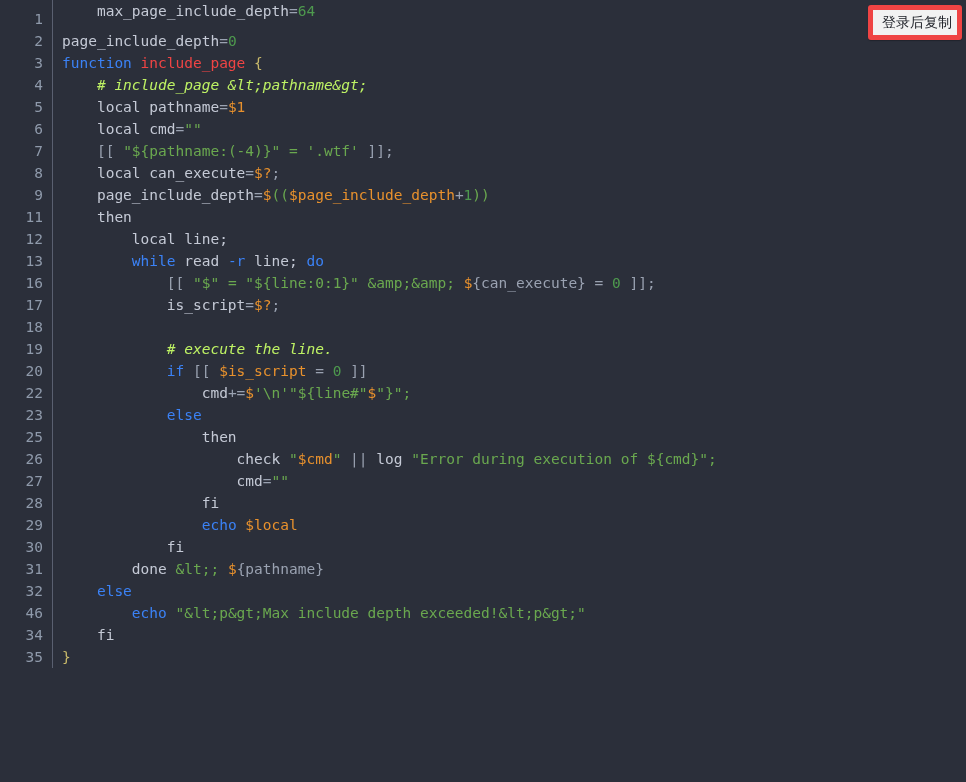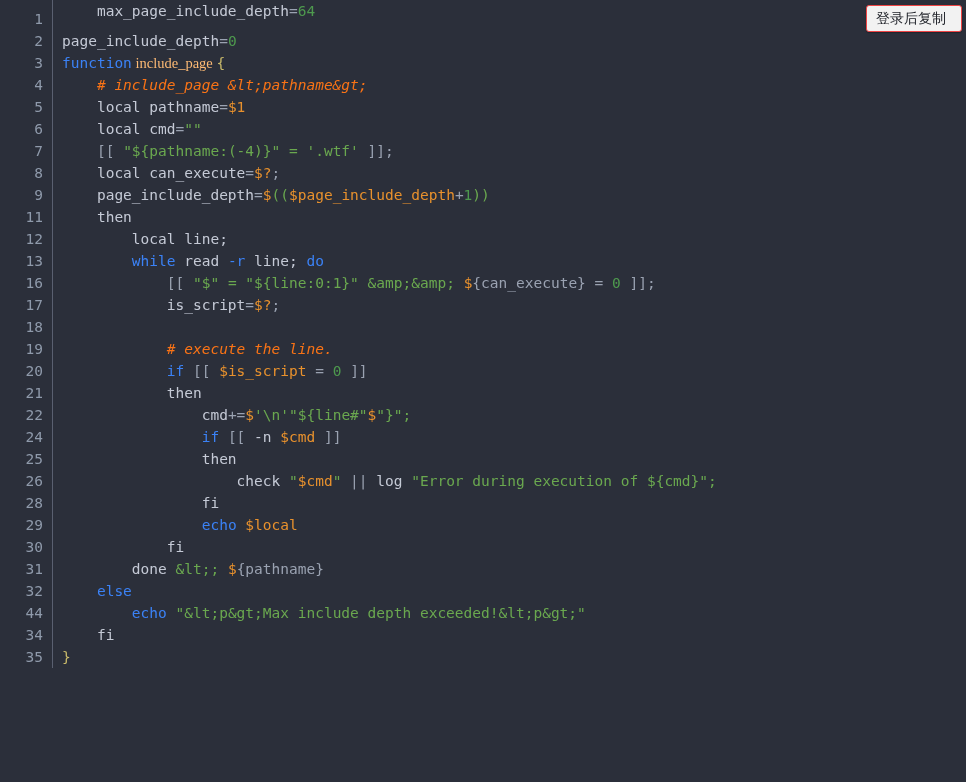--- a/index.html
+++ b/index.html
@@ -18,26 +18,26 @@
     background: #2b2f3a;
     box-sizing: border-box;
     overflow: hidden;
   }
   .copy-button {
     position: absolute;
     top: 5px;
     right: 4px;
     background: #f2f2f2;
     color: #20232a;
-    border: 1px solid #ef4444;
+    border: 5px solid #ef4444;
     border-radius: 3px;
     font-family: "DejaVu Sans", sans-serif;
     font-size: 14px;
     line-height: 1;
-    padding: 5px 15px 6px 9px;
+    padding: 5px 5px 6px 9px;
     cursor: pointer;
     z-index: 10;
     white-space: nowrap;
     box-shadow: 0 1px 1px rgba(0,0,0,0.25);
   }
   .code-scroll {
     position: absolute;
     inset: 0;
     overflow: hidden;
   }
@@ -71,28 +71,28 @@
     font-size: 14.5px;
     line-height: 22px;
   }
   tr:first-child td.gutter,
   tr:first-child td.code-cell { }
   tr:first-child td.gutter { padding-top: 8px; }
 
   
   .t-plain  { color: #c5cad6; }
   .t-kw     { color: #3b82f6; }
-  .t-fn     { color: #fdba74; font-family: Liberation Serif, serif; }
+  .t-fn     { color: #ef4444; }
   .t-str    { color: #6aa84f; }
   .t-num    { color: #4e9a4e; }
   .t-var    { color: #e8912d; }
   .t-sigil  { color: #e8912d; }
   .t-brace  { color: #c8b96a; }
   .t-punc   { color: #9aa2b1; }
-  .t-com    { color: #f97316; font-style: italic; }
+  .t-com    { color: #bef264; font-style: italic; }
   .t-op     { color: #9aa2b1; }
 </style>
 </head>
 <body>
 
 <div class="code-block">
 
   <button class="copy-button">登录后复制</button>
 
   <div class="code-scroll">
@@ -160,61 +160,61 @@
           </tr>
           <tr>
             <td class="gutter">19</td>
             <td class="code-cell"><span class="t-com">            # execute the line.</span></td>
           </tr>
           <tr>
             <td class="gutter">20</td>
             <td class="code-cell"><span class="t-plain">            </span><span class="t-kw">if</span><span class="t-punc"> [[ </span><span class="t-var">$is_script</span><span class="t-op"> = </span><span class="t-num">0</span><span class="t-punc"> ]]</span></td>
           </tr>
           <tr>
-            <td class="gutter">21</td>
-            <td class="code-cell"><span class="t-plain">            then</span></td>
-          </tr>
-          <tr>
             <td class="gutter">22</td>
             <td class="code-cell"><span class="t-plain">                cmd</span><span class="t-op">+=</span><span class="t-sigil">$</span><span class="t-str">'\n'</span><span class="t-str">"${line#"</span><span class="t-sigil">$</span><span class="t-str">"}";</span></td>
           </tr>
           <tr>
-            <td class="gutter">24</td>
-            <td class="code-cell"><span class="t-plain">                </span><span class="t-kw">if</span><span class="t-punc"> [[ </span><span class="t-plain">-n</span><span class="t-plain"> </span><span class="t-var">$cmd</span><span class="t-punc"> ]]</span></td>
+            <td class="gutter">23</td>
+            <td class="code-cell"><span class="t-plain">            </span><span class="t-kw">else</span></td>
           </tr>
           <tr>
             <td class="gutter">25</td>
             <td class="code-cell"><span class="t-plain">                then</span></td>
           </tr>
           <tr>
             <td class="gutter">26</td>
             <td class="code-cell"><span class="t-plain">                    check </span><span class="t-str">"</span><span class="t-var">$cmd</span><span class="t-str">"</span><span class="t-op"> || </span><span class="t-plain">log </span><span class="t-str">"Error during execution of ${cmd}";</span></td>
           </tr>
           <tr>
+            <td class="gutter">27</td>
+            <td class="code-cell"><span class="t-plain">                    cmd</span><span class="t-op">=</span><span class="t-str">""</span></td>
+          </tr>
+          <tr>
             <td class="gutter">28</td>
             <td class="code-cell"><span class="t-plain">                fi</span></td>
           </tr>
           <tr>
             <td class="gutter">29</td>
             <td class="code-cell"><span class="t-plain">                </span><span class="t-kw">echo</span><span class="t-plain"> </span><span class="t-var">$local</span></td>
           </tr>
           <tr>
             <td class="gutter">30</td>
             <td class="code-cell"><span class="t-plain">            fi</span></td>
           </tr>
           <tr>
             <td class="gutter">31</td>
             <td class="code-cell"><span class="t-plain">        done </span><span class="t-str">&amp;lt;</span><span class="t-str">; </span><span class="t-sigil">$</span><span class="t-punc">{pathname}</span></td>
           </tr>
           <tr>
             <td class="gutter">32</td>
             <td class="code-cell"><span class="t-plain">    </span><span class="t-kw">else</span></td>
           </tr>
           <tr>
-            <td class="gutter">44</td>
+            <td class="gutter">46</td>
             <td class="code-cell"><span class="t-plain">        </span><span class="t-kw">echo</span><span class="t-plain"> </span><span class="t-str">"&amp;lt;p&amp;gt;Max include depth exceeded!&amp;lt;p&amp;gt;"</span></td>
           </tr>
           <tr>
             <td class="gutter">34</td>
             <td class="code-cell"><span class="t-plain">    fi</span></td>
           </tr>
           <tr>
             <td class="gutter">35</td>
             <td class="code-cell"><span class="t-brace">}</span></td>
           </tr>

